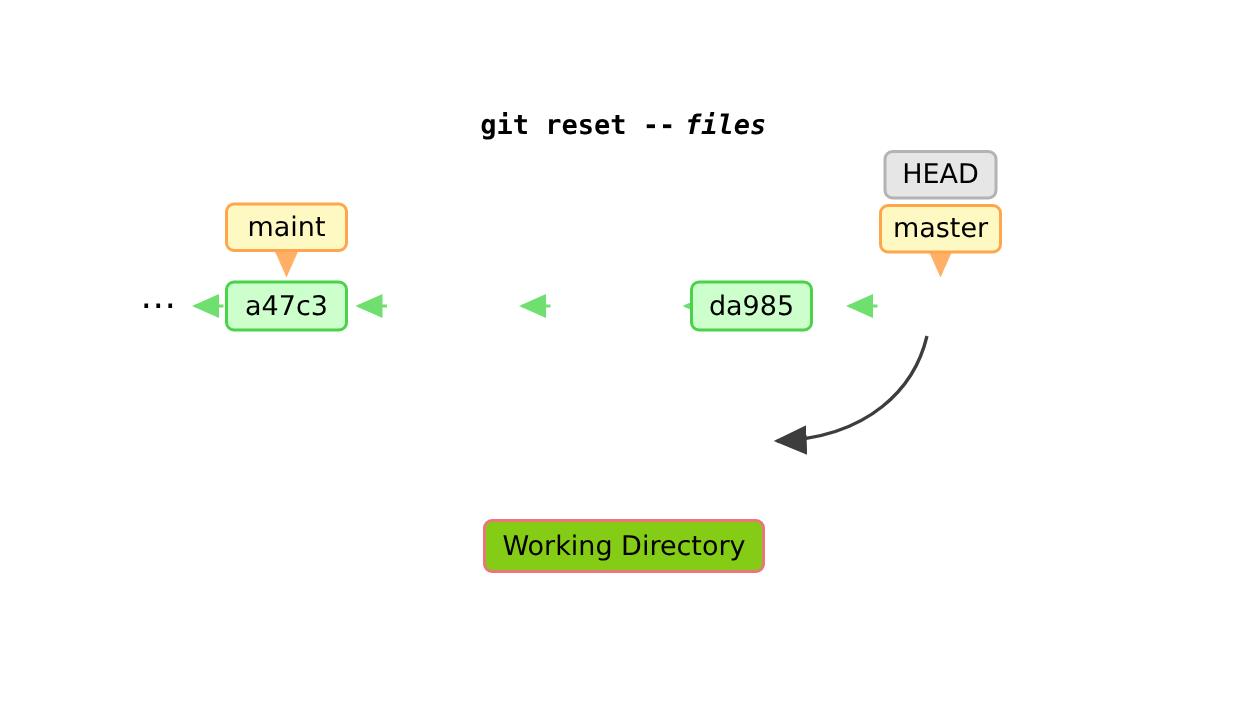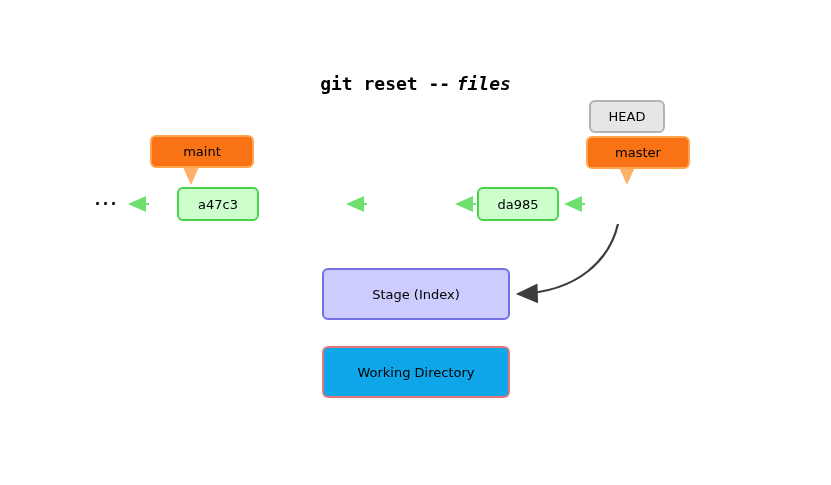--- a/index.html
+++ b/index.html
@@ -19,50 +19,50 @@
     font-weight:bold;font-size:18px;color:#000;margin-top:40px;
   }
   .title .arg{font-style:italic;margin-left:0.6ch;}
 
   .node{
     position:absolute;
     box-sizing:border-box;
     border-radius:6px;
     border:2px solid;
     text-align:center;
-    font-size:13px;color:#000;
+    font-size:18px;color:#000;
     display:flex;align-items:center;justify-content:center;
   }
   .commit{
     width:82px;height:34px;top:187px;
     background:#ccffcc;border-color:#4ad24a;
   }
   .branch{
-    width:104px;height:33px;
-    background:#f97316;border-color:#ffa64d;
+    width:82px;height:33px;
+    background:#fef9c3;border-color:#ffa64d;
   }
   .head{
     width:76px;height:33px;left:589px;top:100px;
     background:#e6e6e6;border-color:#b3b3b3;
   }
   .stage{
     left:322px;top:268px;width:188px;height:52px;
     background:#ccccff;border-color:#7070e0;
   }
   .working{
-    left:322px;top:346px;width:188px;height:52px;
-    background:#0ea5e9;border-color:#e97777;
+    left:322px;top:346px;width:188px;height:36px;
+    background:#84cc16;border-color:#e97777;
   }
   .ellipsis{
     position:absolute;left:84px;top:186px;width:44px;height:34px;
     display:flex;align-items:center;justify-content:center;
     font-size:24px;color:#000;letter-spacing:1px;
   }
   
-  .c0{left:150px;margin-left:27px;} .c1{left:259px;} .c2{left:368px;} .c3{left:477px;} .c4{left:586px;}
+  .c0{left:150px;} .c1{left:259px;} .c2{left:368px;} .c3{left:460px;} .c4{left:586px;}
   .maint{left:150px;top:135px;}
   .master{left:586px;top:136px;}
 </style>
 </head>
 <body>
 
 <div class="canvas">
 
   <svg class="overlay" viewBox="0 0 831 485">
     <defs>
@@ -96,16 +96,15 @@
   <div class="ellipsis">⋯</div>
 
   <div class="node commit c0">a47c3</div>
   <div class="node commit c3">da985</div>
 
   <div class="node branch maint">maint</div>
   <div class="node branch master">master</div>
 
   <div class="node head">HEAD</div>
 
-  <div class="node stage">Stage (Index)</div>
   <div class="node working">Working Directory</div>
 
 </div>
 
 </body></html>

